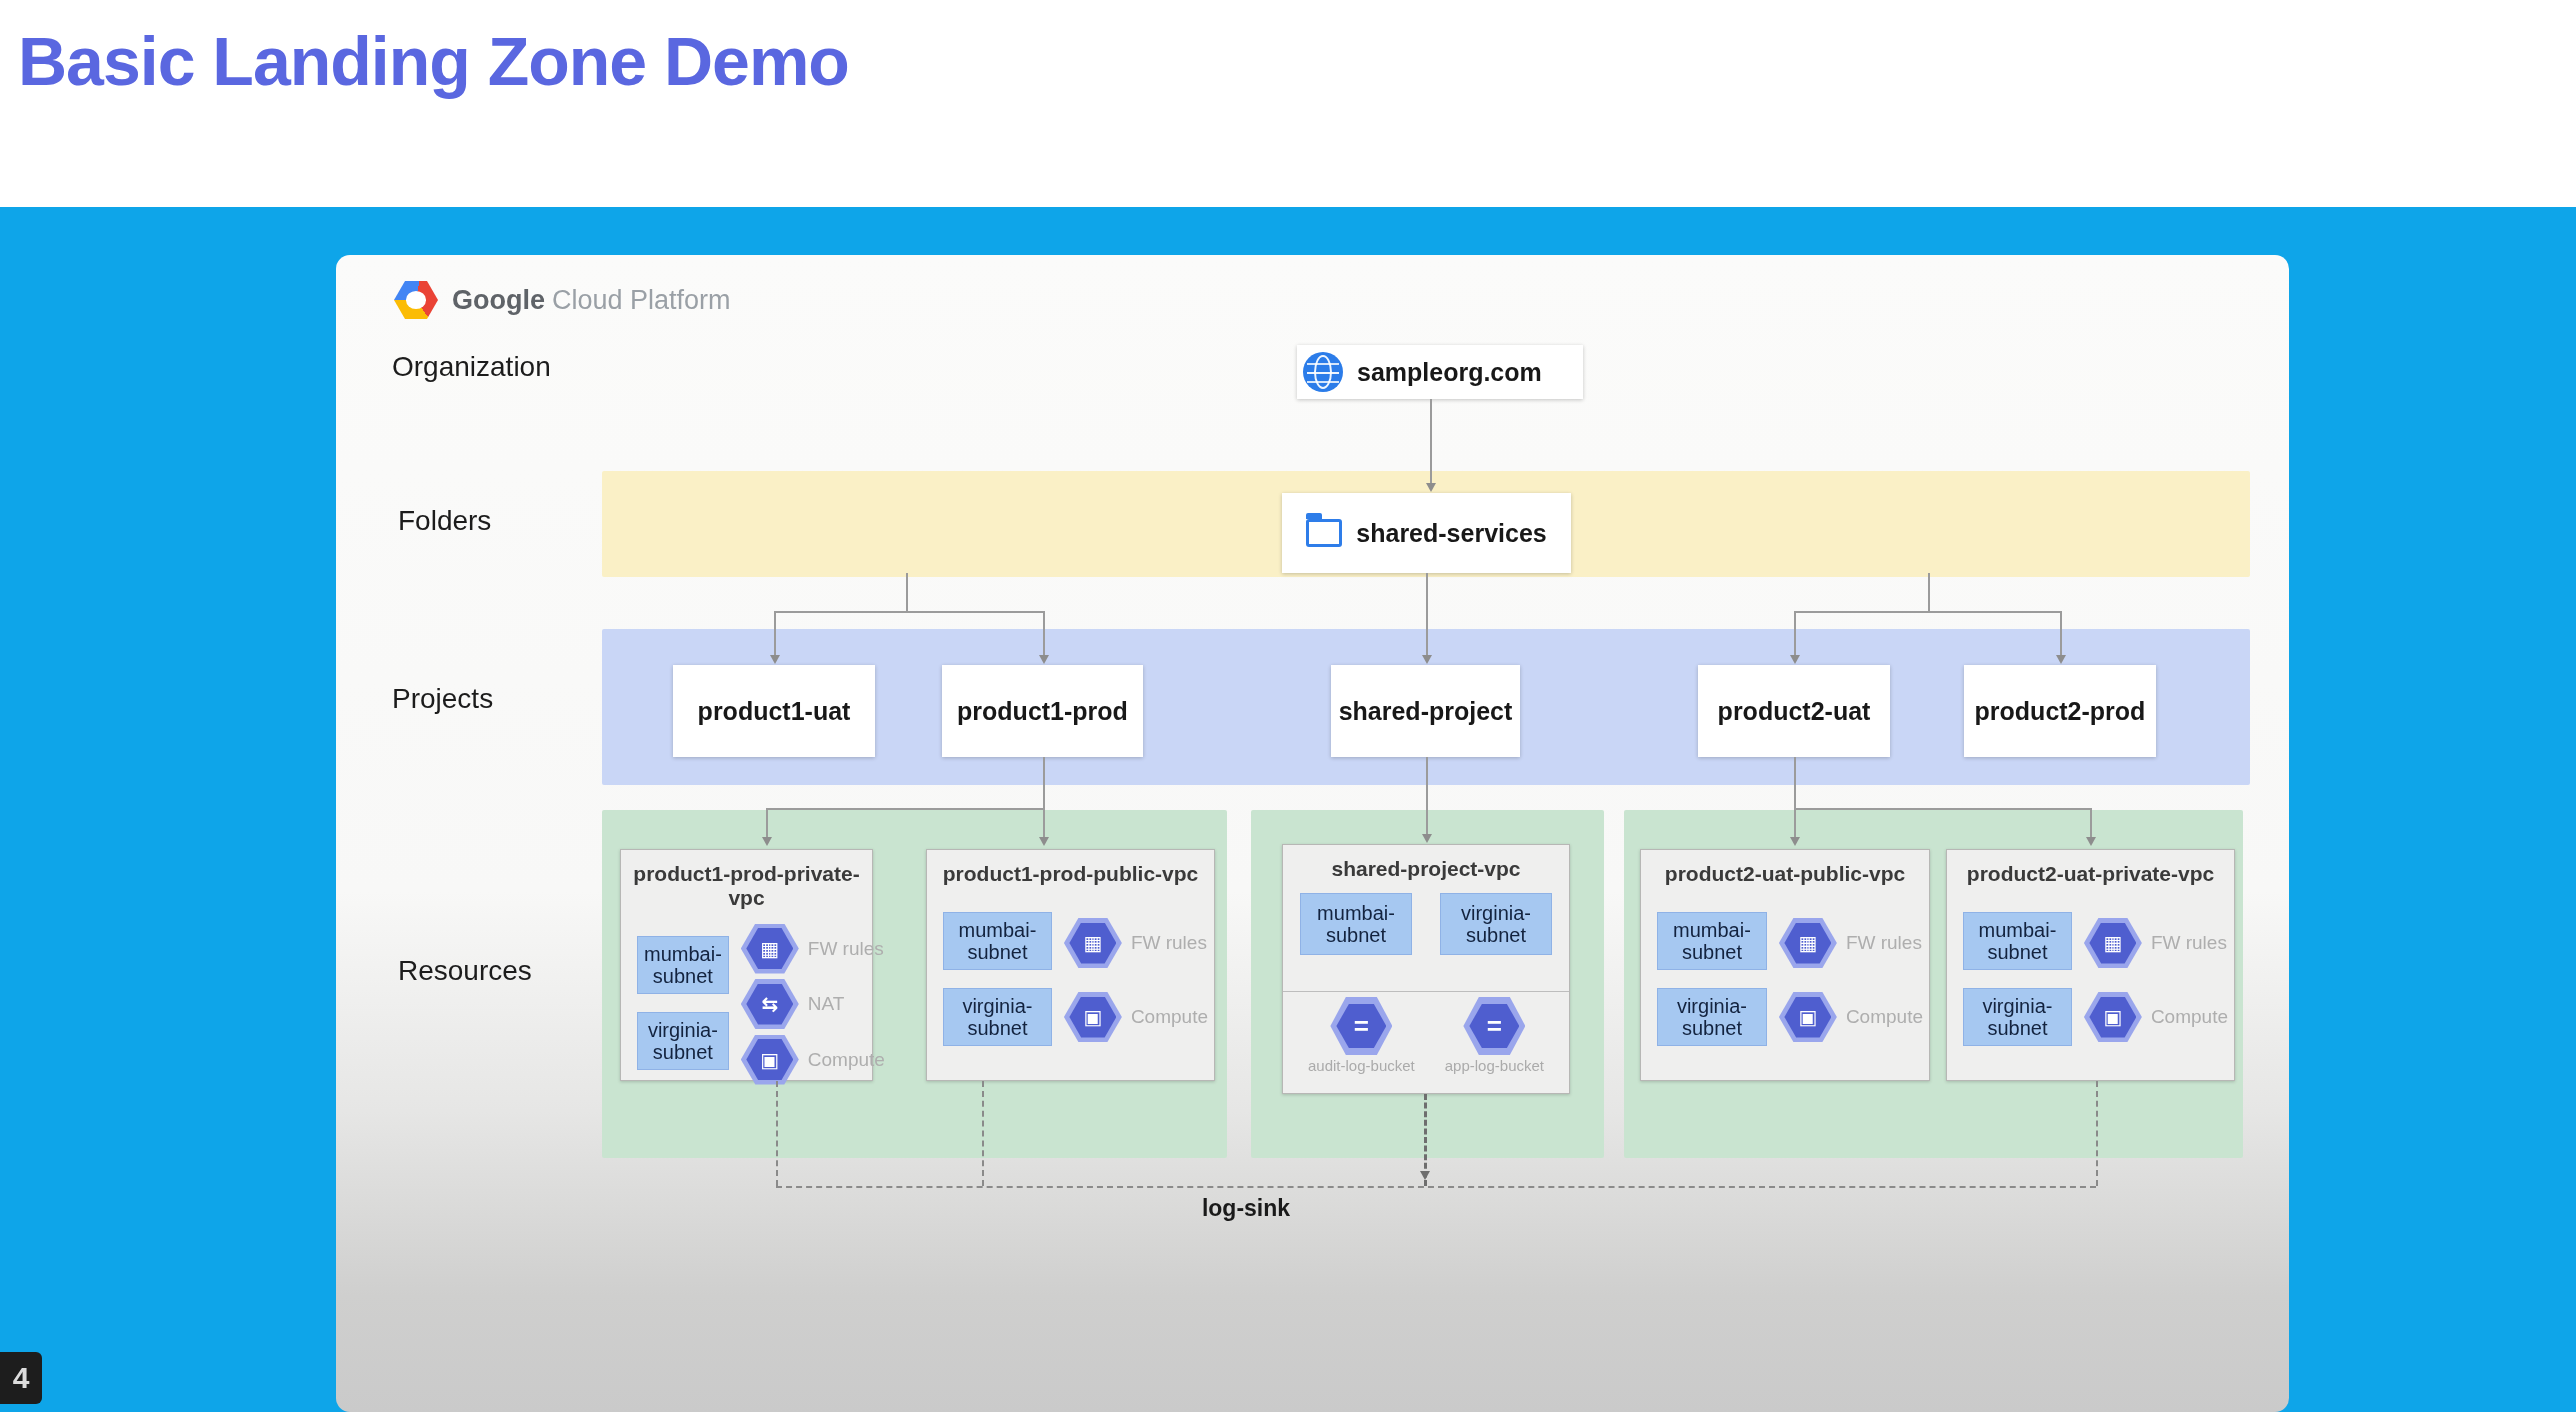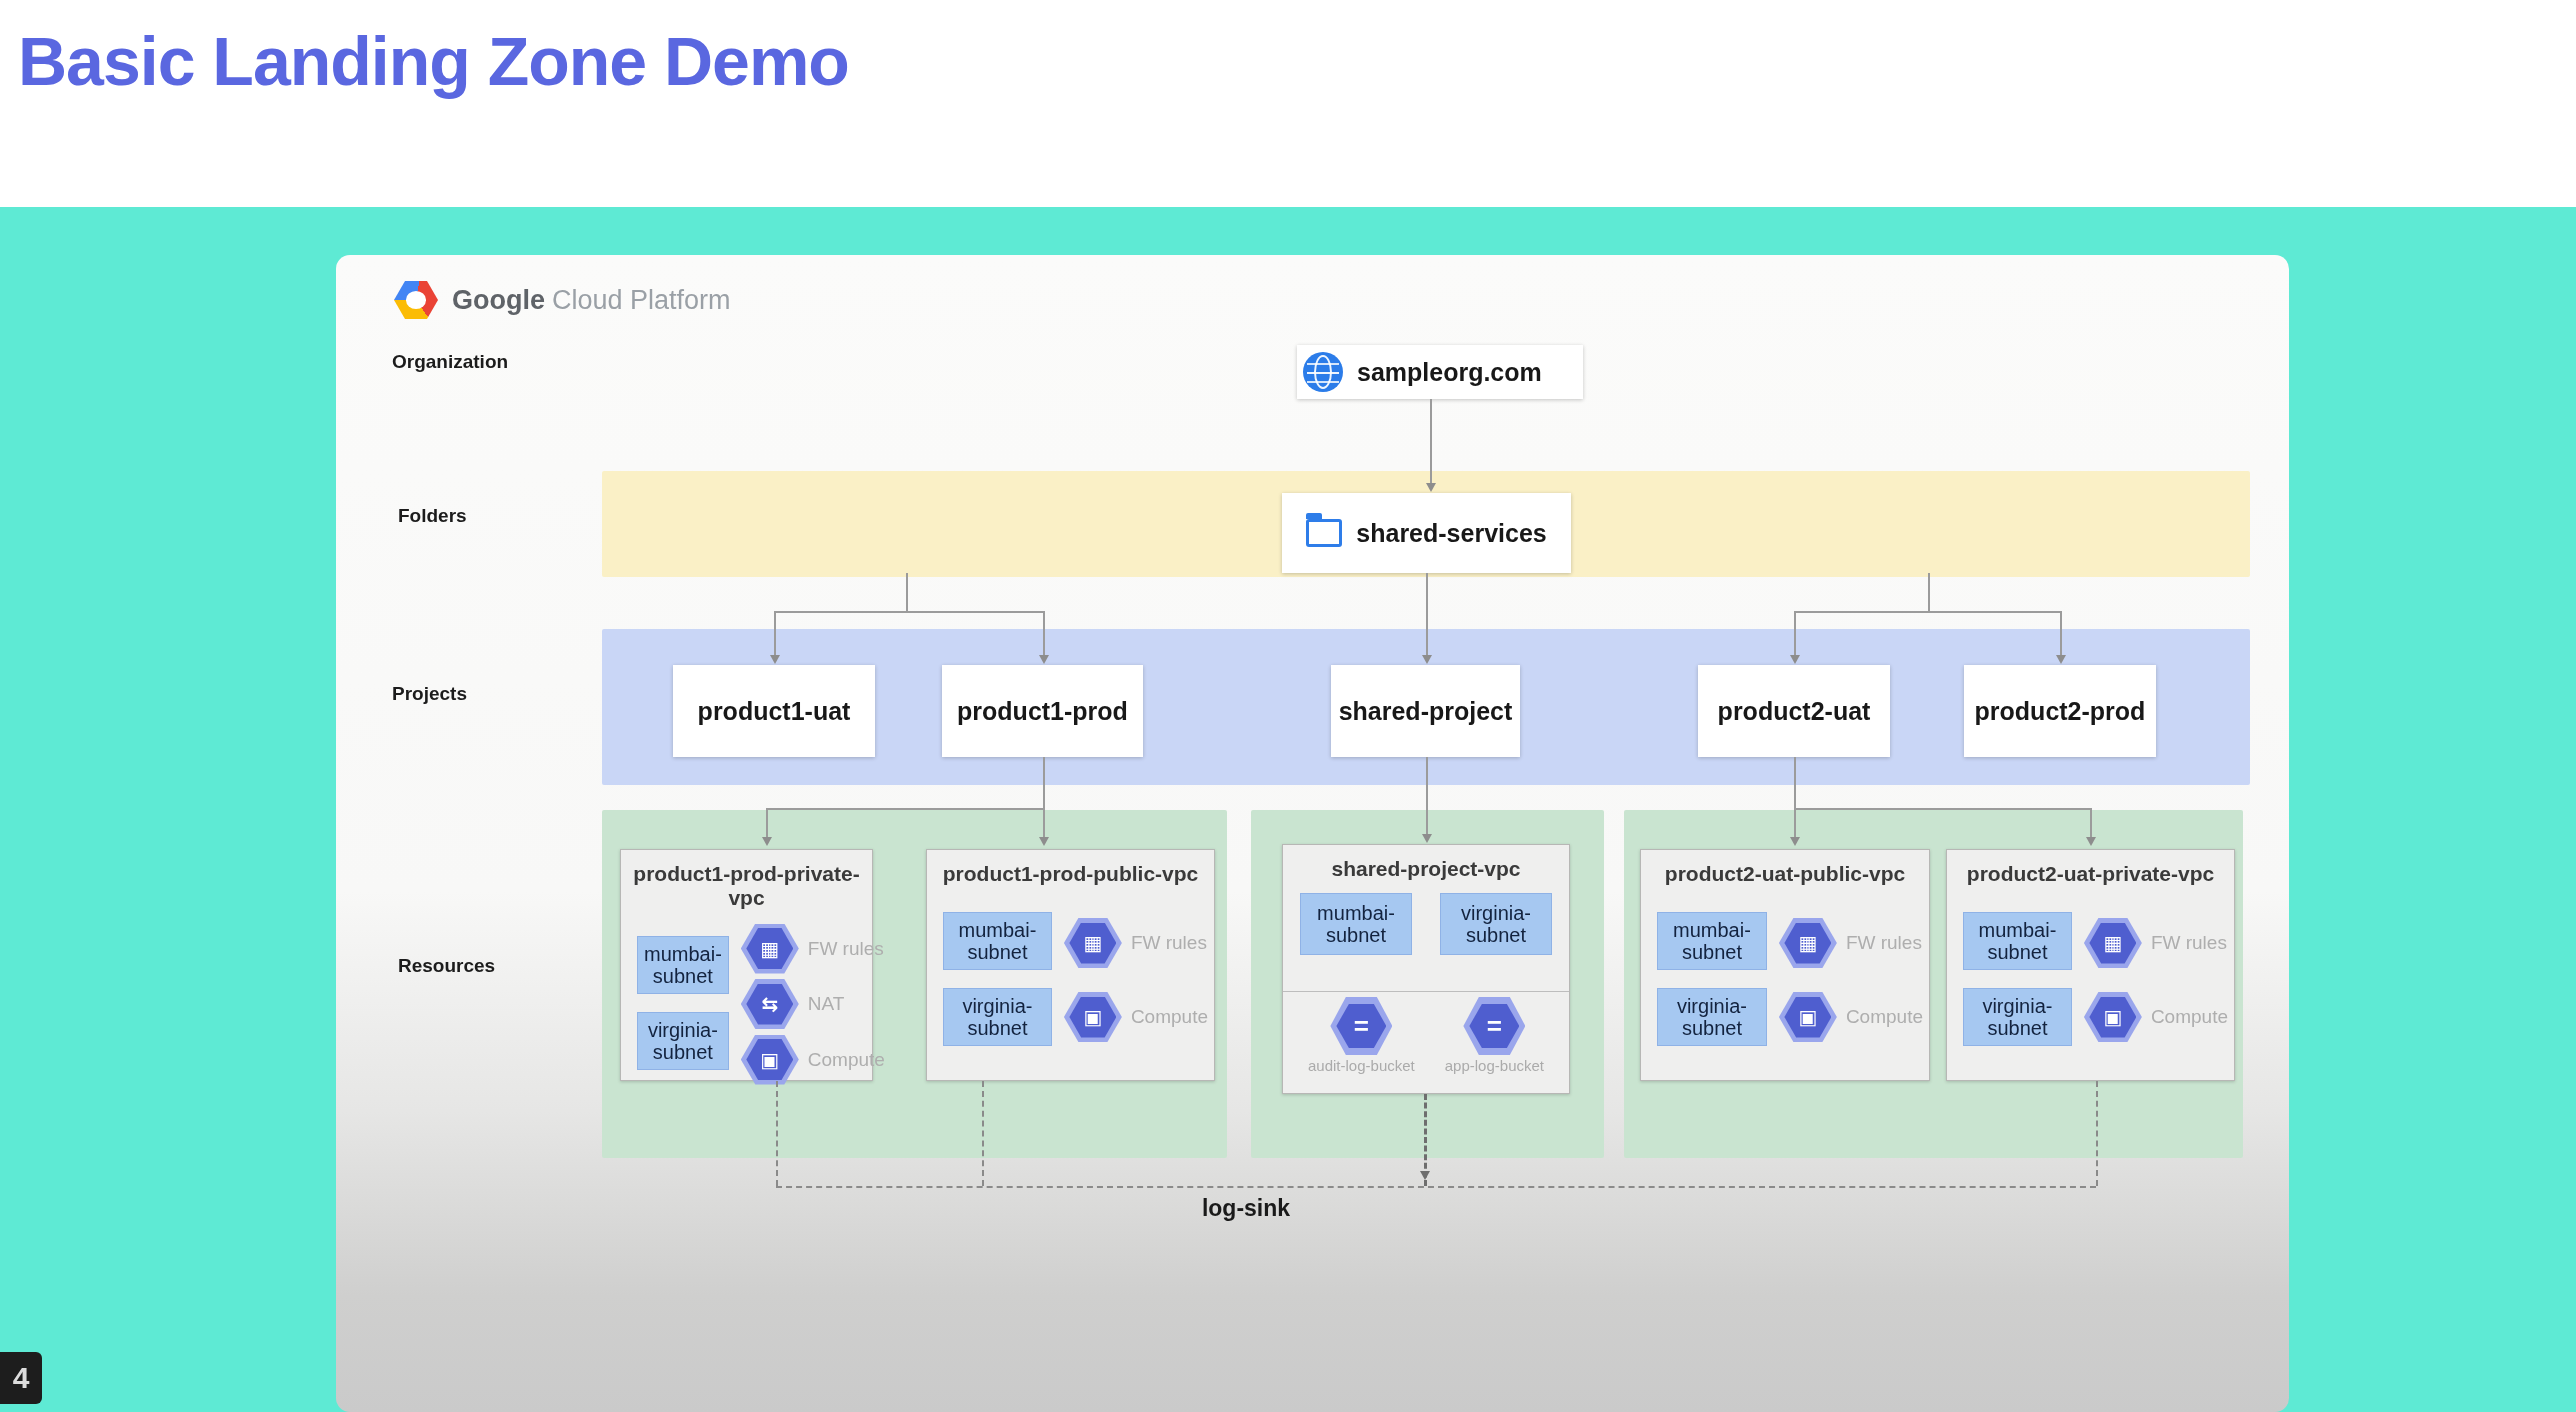--- a/index.html
+++ b/index.html
@@ -1,35 +1,35 @@
 <!DOCTYPE html>
 <html><head>
 <meta charset="utf-8">
 <style>
   html,body{margin:0;padding:0;background:#000;}
-  #screen{position:relative;width:2576px;height:1412px;background:#5eead4;overflow:hidden;
+  #screen{position:relative;width:2576px;height:1412px;background:#0ea5e9;overflow:hidden;
           font-family:"Liberation Sans","DejaVu Sans",sans-serif;}
   
   .header{position:absolute;left:0;top:0;width:2576px;height:207px;background:#ffffff;}
   .page-title{position:absolute;left:18px;top:22px;font-size:68px;font-weight:700;
               color:#5a67e0;letter-spacing:-1px;}
   
   .slide{position:absolute;left:336px;top:255px;width:1953px;height:1157px;border-radius:14px;
          background:linear-gradient(180deg,#fbfbfa 0%,#f8f8f7 55%,#e6e6e5 74%,#cfcfce 90%,#cacaca 100%);
          overflow:hidden;}
   
   .brand{position:absolute;left:58px;top:26px;display:flex;align-items:center;gap:14px;}
   .gcp-hex{width:44px;height:38px;clip-path:polygon(25% 0,75% 0,100% 50%,75% 100%,25% 100%,0 50%);
            background:conic-gradient(from -90deg,#4285f4 0 100deg,#ea4335 100deg 235deg,#fbbc05 235deg 360deg);
            position:relative;}
   .gcp-hex::after{content:"";position:absolute;inset:27%;background:#fff;border-radius:50%;}
   .brand-bold{font-size:27px;font-weight:700;color:#5f6368;}
   .brand-light{font-size:27px;color:#9aa0a6;margin-left:7px;}
   
-  .row-label{position:absolute;font-size:19px;font-weight:700;color:#1c1c1c;}
+  .row-label{position:absolute;font-size:28px;font-weight:400;color:#1c1c1c;}
   
   .band{position:absolute;border-radius:2px;}
   .band-yellow{left:266px;top:216px;width:1648px;height:106px;background:#faf0c6;}
   .band-blue{left:266px;top:374px;width:1648px;height:156px;background:#c9d6f6;}
   .band-green{top:555px;height:348px;background:#c9e4d0;}
   
   .node{position:absolute;background:#fff;box-shadow:0 1px 4px rgba(0,0,0,.22);
         display:flex;align-items:center;justify-content:center;gap:14px;
         font-size:25px;font-weight:600;color:#181818;}
   .folder-icon{width:36px;height:28px;border:3px solid #2e7de9;border-radius:3px;background:#fff;

